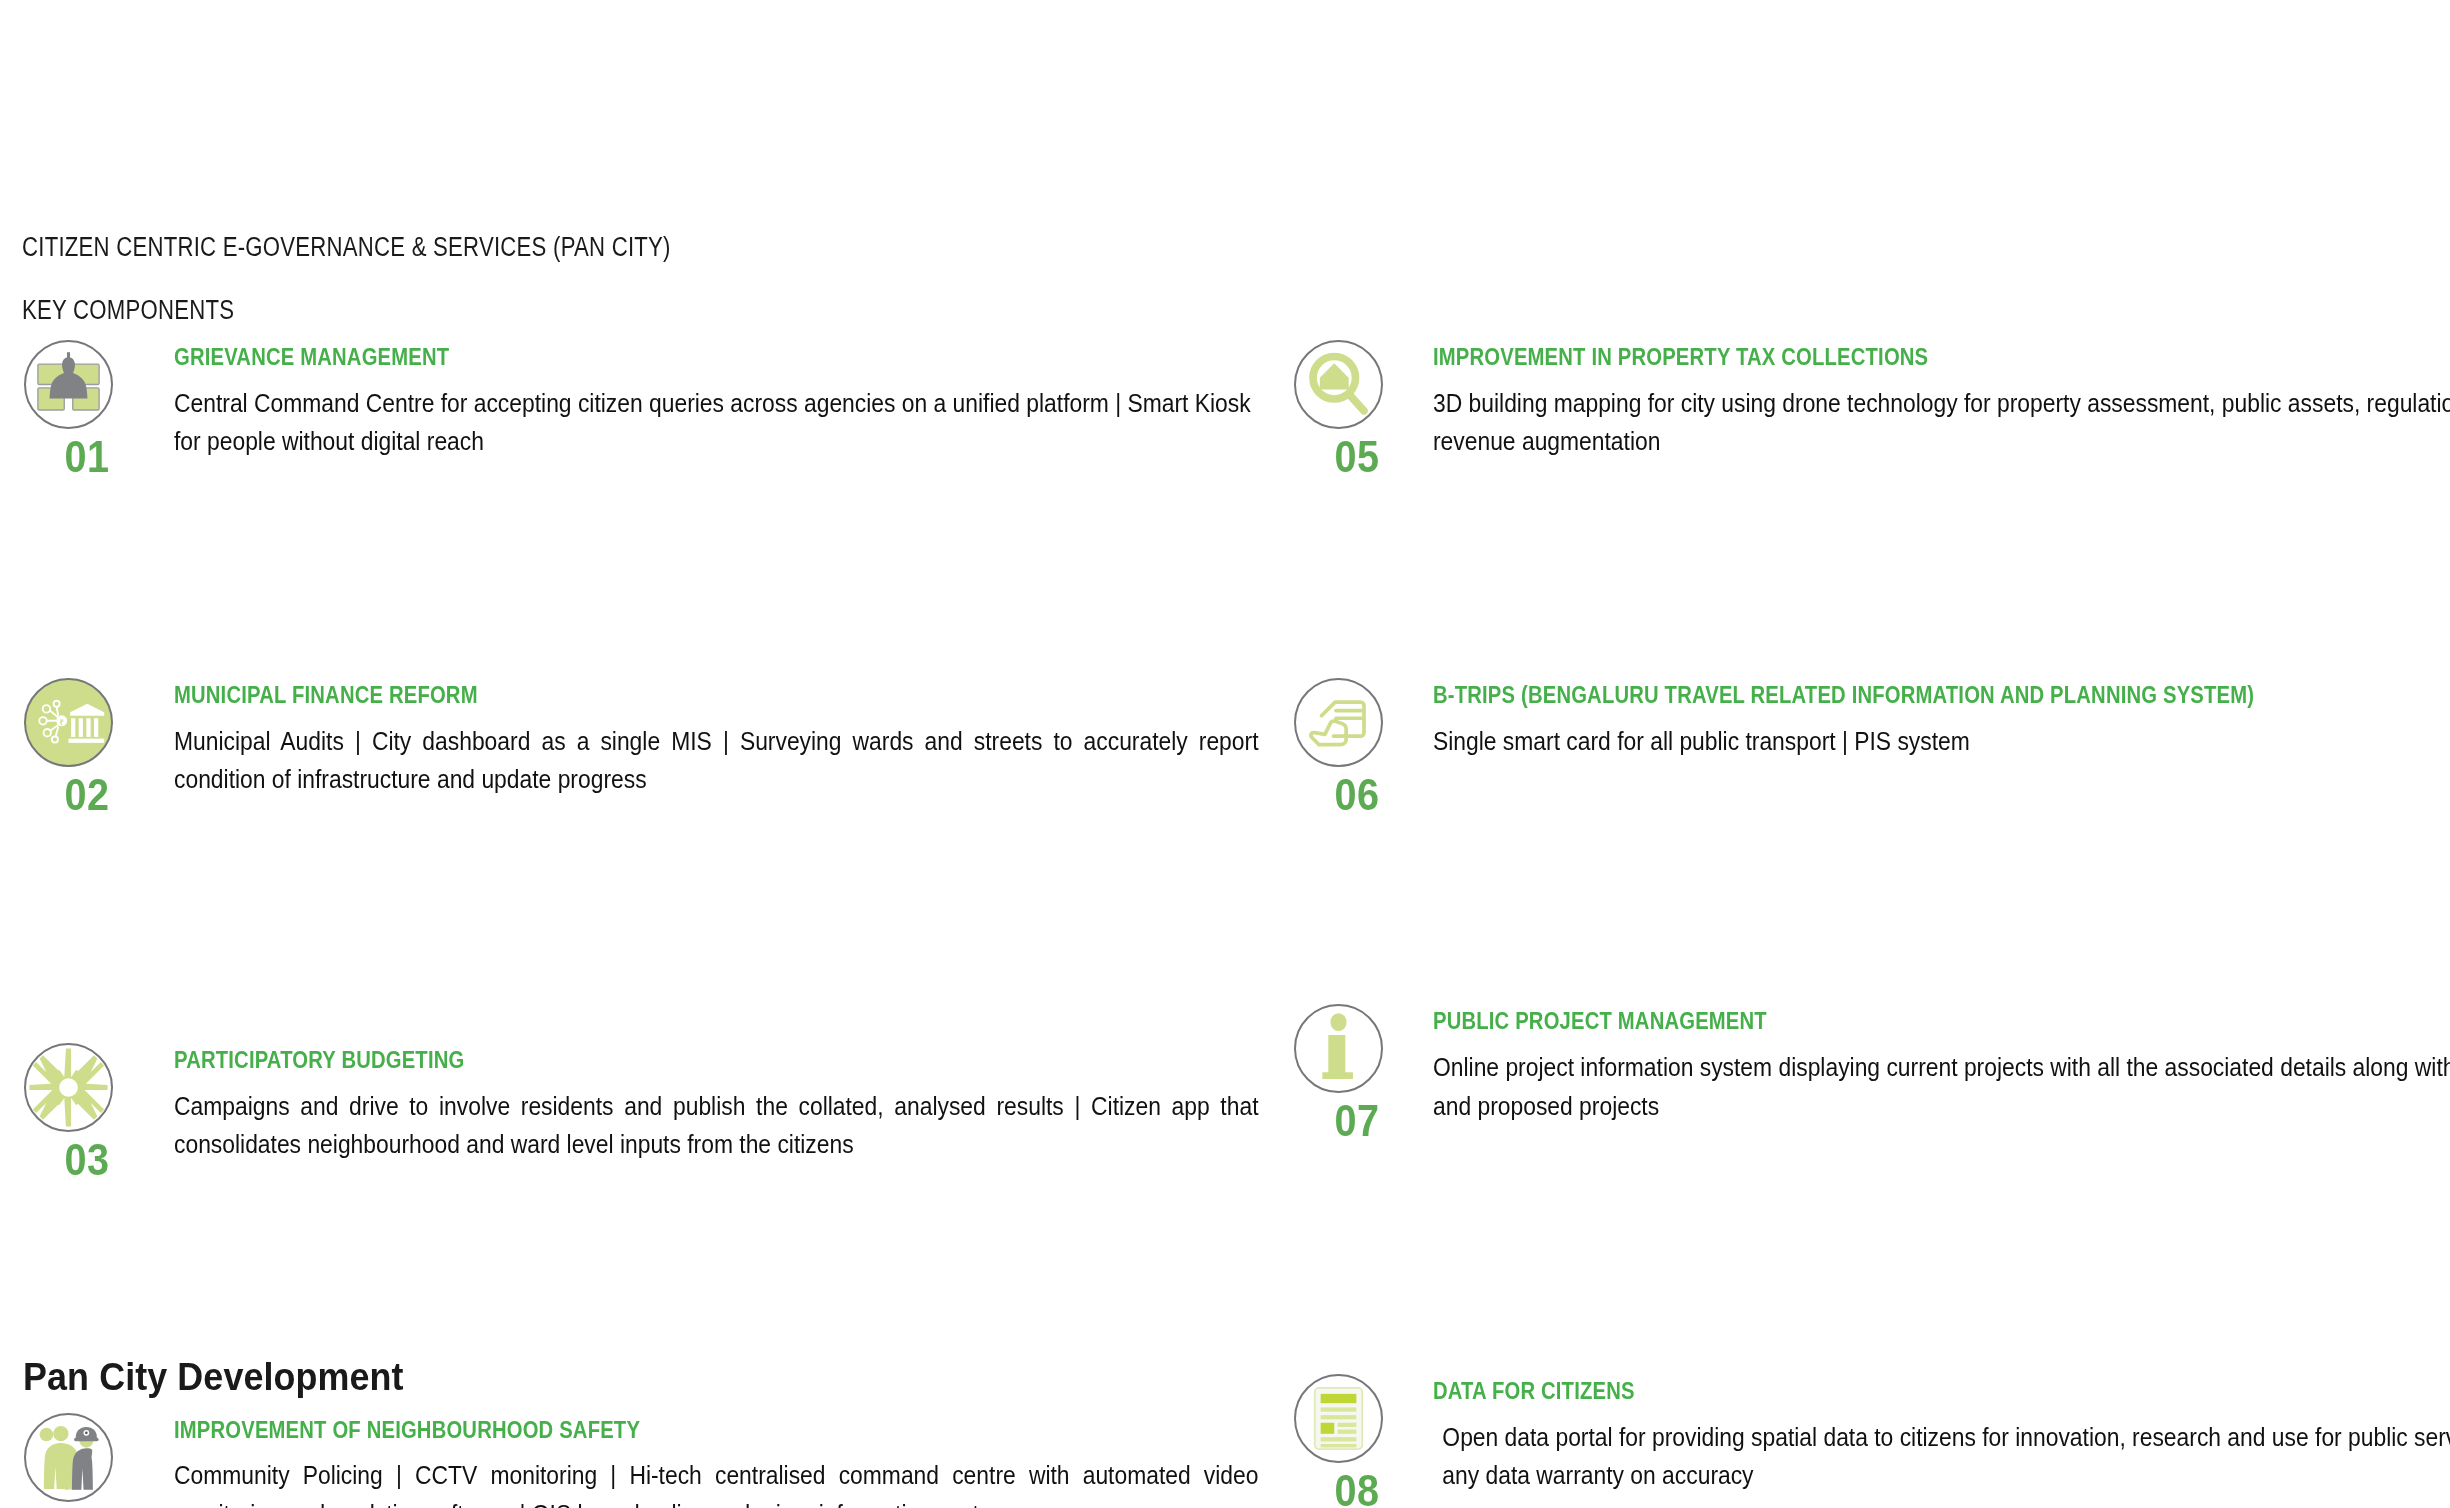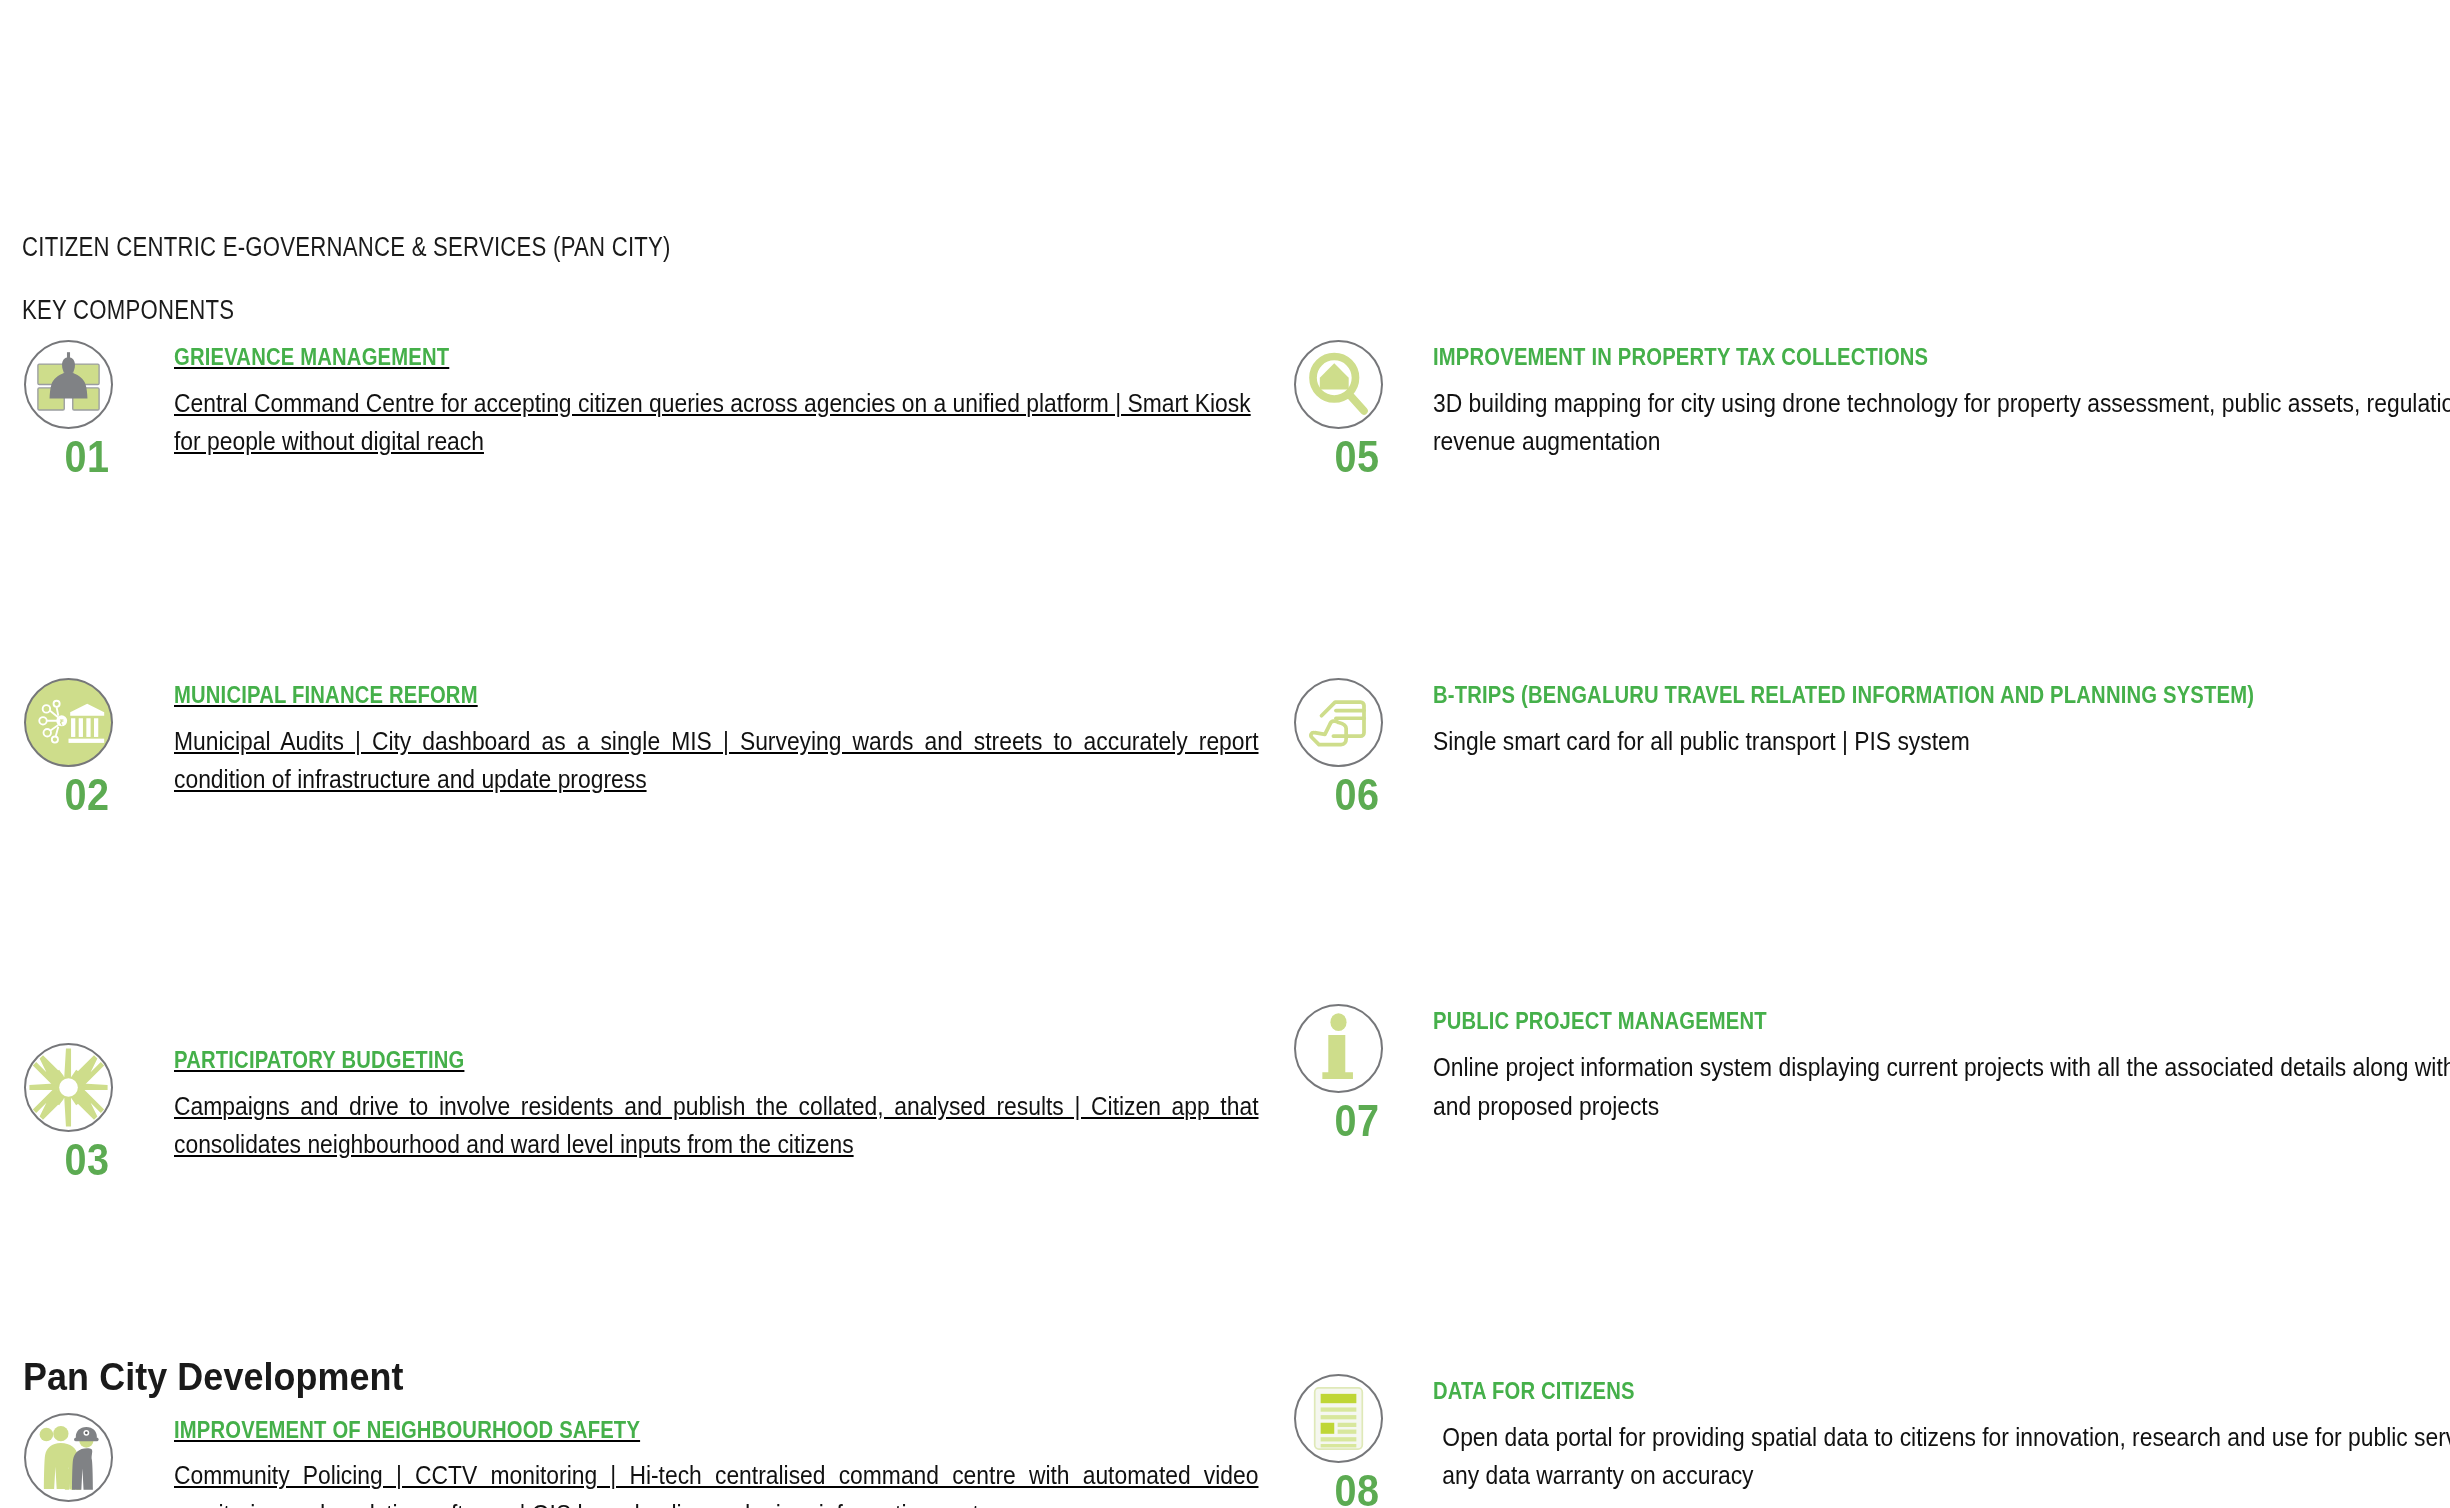--- a/index.html
+++ b/index.html
@@ -118,21 +118,21 @@
     line-height: 1.52;
     color: #111111;
     text-align: justify;
     margin-top: 14.5px;
     transform: scaleX(0.90);
     transform-origin: left top;
   }
   .component-desc.ragged { text-align: left; }
 
   
-  #column-left .component-body { padding-left: 152px; text-decoration: underline; }
+  #column-left .component-body { padding-left: 152px; }
   #column-left .component-title { padding-top: 6.2px; }
   #column-left .component-desc { width: 1205px; }
 
   
   #column-right .component-body { padding-left: 141px; }
   #column-right .component-title { padding-top: 6.2px; }
   #column-right .component-desc { width: 1262px; }
   #column-right .component.indented .component-desc { padding-left: 10.4px; }
 
   

